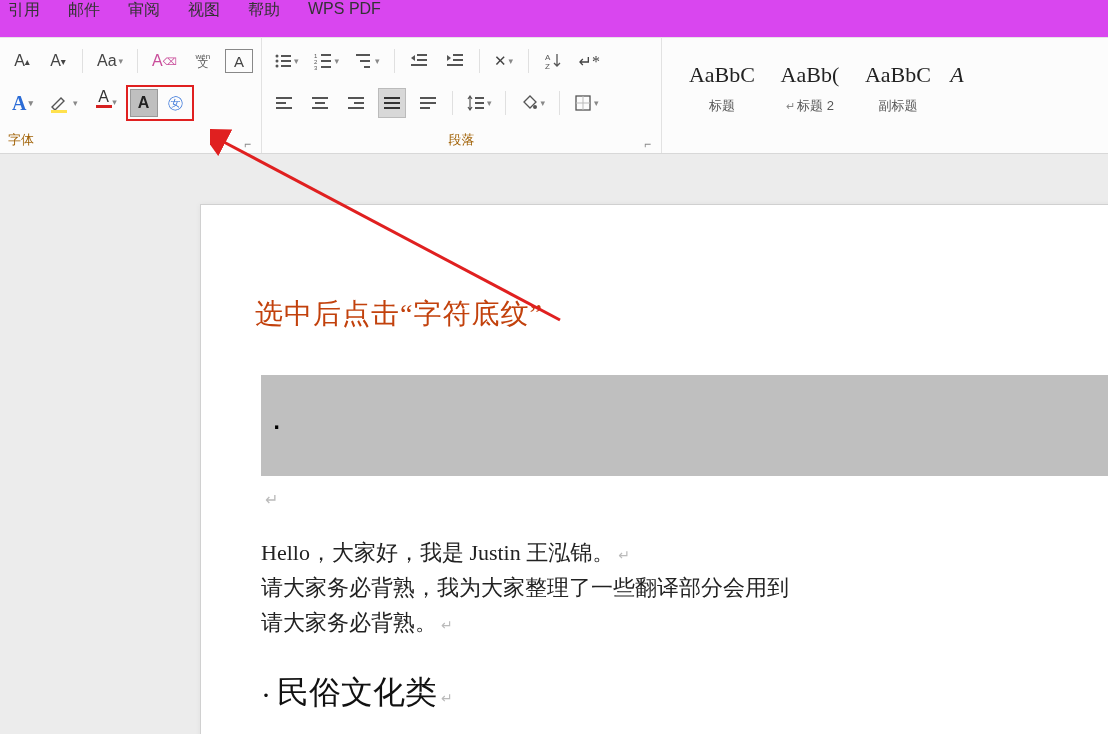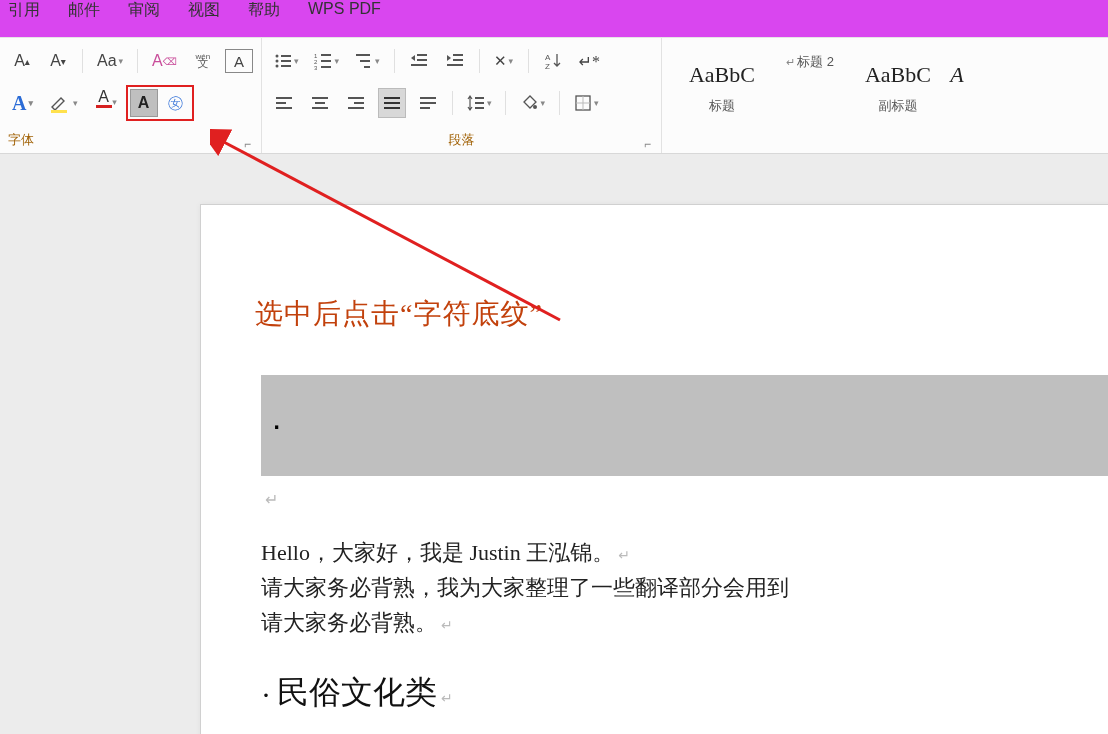--- a/index.html
+++ b/index.html
@@ -363,20 +363,21 @@
     </div>
   </div>
 
   <div class="ribbon-group" style="border-right:none;flex:1">
     <div class="styles-gallery">
       <div class="style-card">
         <div class="style-preview">AaBbC</div>
         <div class="style-name">标题</div>
       </div>
       <div class="style-card">
+        <div class="style-preview">AaBb(</div>
         <div class="style-name"><span class="mark">↵</span><span>标题 2</span></div>
       </div>
       <div class="style-card">
         <div class="style-preview">AaBbC</div>
         <div class="style-name">副标题</div>
       </div>
       <div class="style-card" style="width:30px;font-style:italic;color:#888">
         <div class="style-preview">A</div>
       </div>
     </div>

